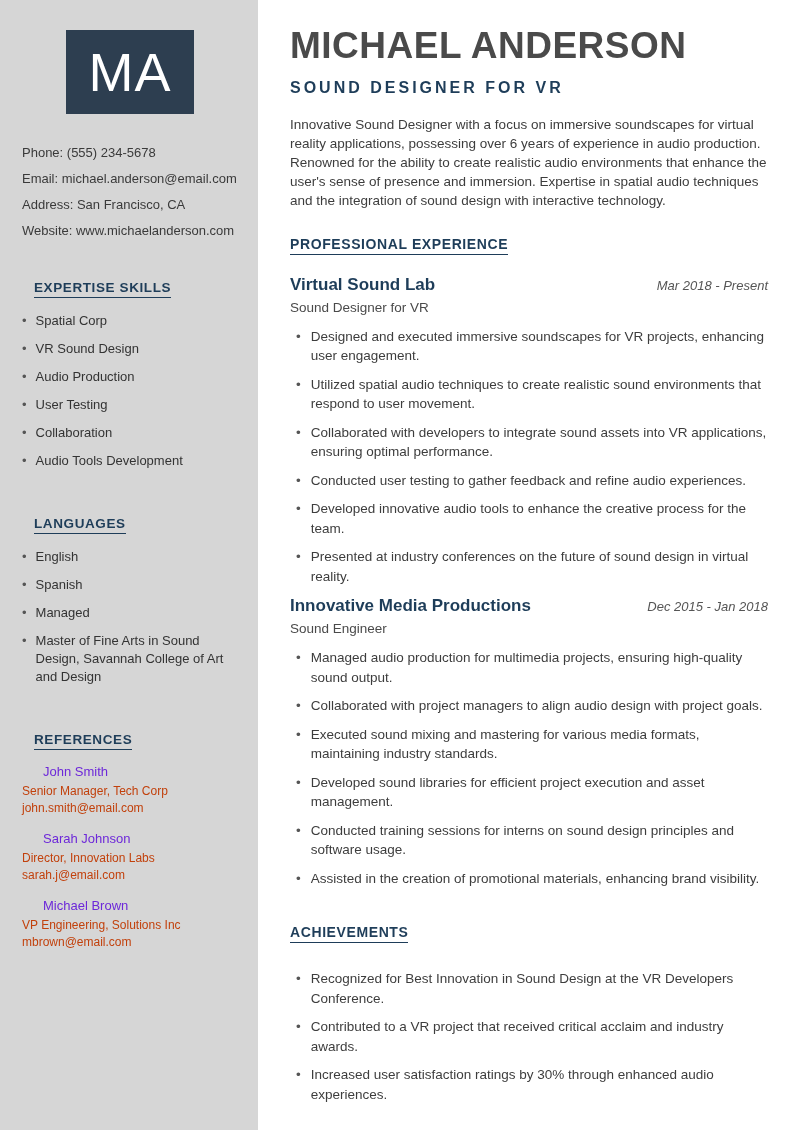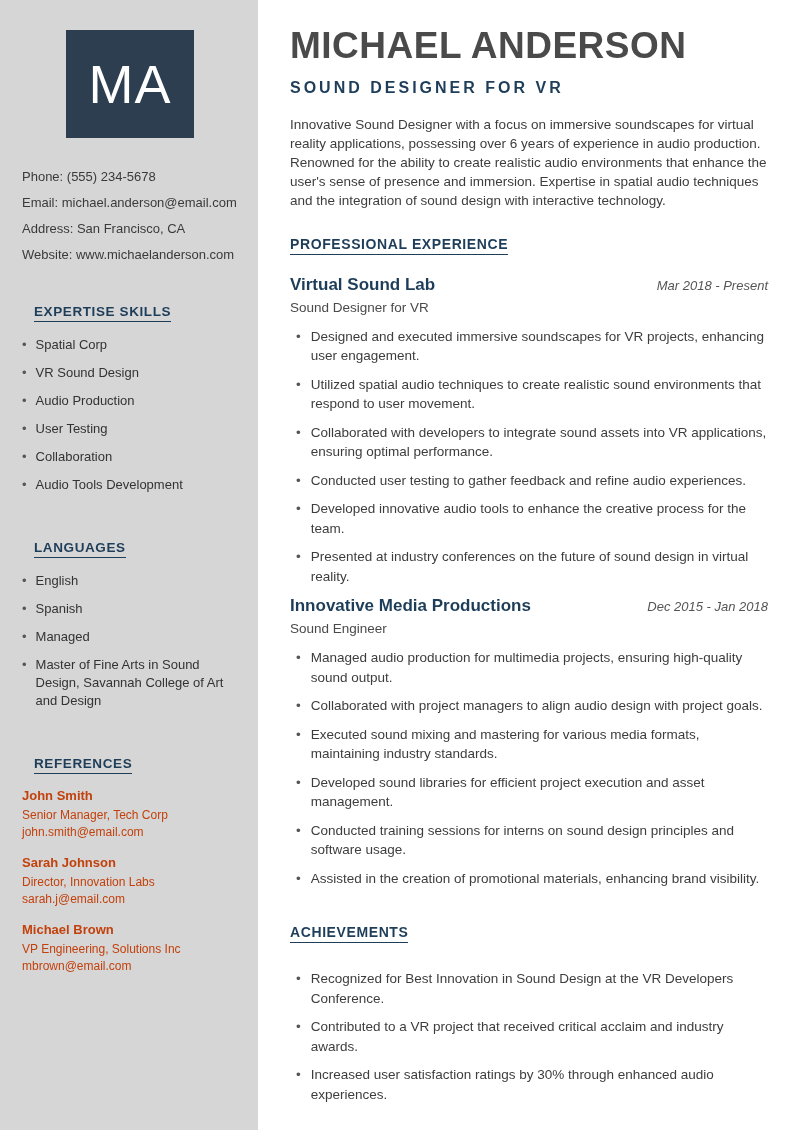--- a/index.html
+++ b/index.html
@@ -14,21 +14,21 @@
     margin: 0 auto;
   }
 
   
   .sidebar {
     width: 258px; min-width: 258px;
     background: #d6d6d6;
     padding: 30px 20px 20px 22px;
   }
   .avatar {
-    width: 128px; height: 108px;
+    width: 128px; height: 84px;
     background: #2d3e50;
     margin: 0 auto;
     display: flex; align-items: center; justify-content: center;
   }
   .avatar span {
     color: #ffffff;
     font-size: 54px;
     font-weight: 400;
     letter-spacing: 1px;
   }
@@ -58,21 +58,21 @@
     color: #333333;
     line-height: 18px;
     margin-bottom: 10px;
   }
   .side-list li .dot {
     color: #555555;
     margin-right: 9px;
     line-height: 18px;
   }
   .ref-item { margin-bottom: 14px; }
-  .ref-name { font-size: 13px; font-weight: bold; color: #c2410c; margin-bottom: 4px; }
+  .ref-name { font-size: 13px; font-weight: normal; color: #6d28d9; margin-bottom: 4px; margin-left: 21px; }
   .ref-title, .ref-email { font-size: 12px; color: #c2410c; line-height: 17px; }
 
   
   .main {
     flex: 1;
     padding: 26px 32px 20px 32px;
   }
   .name {
     font-size: 37px;
     font-weight: bold;

